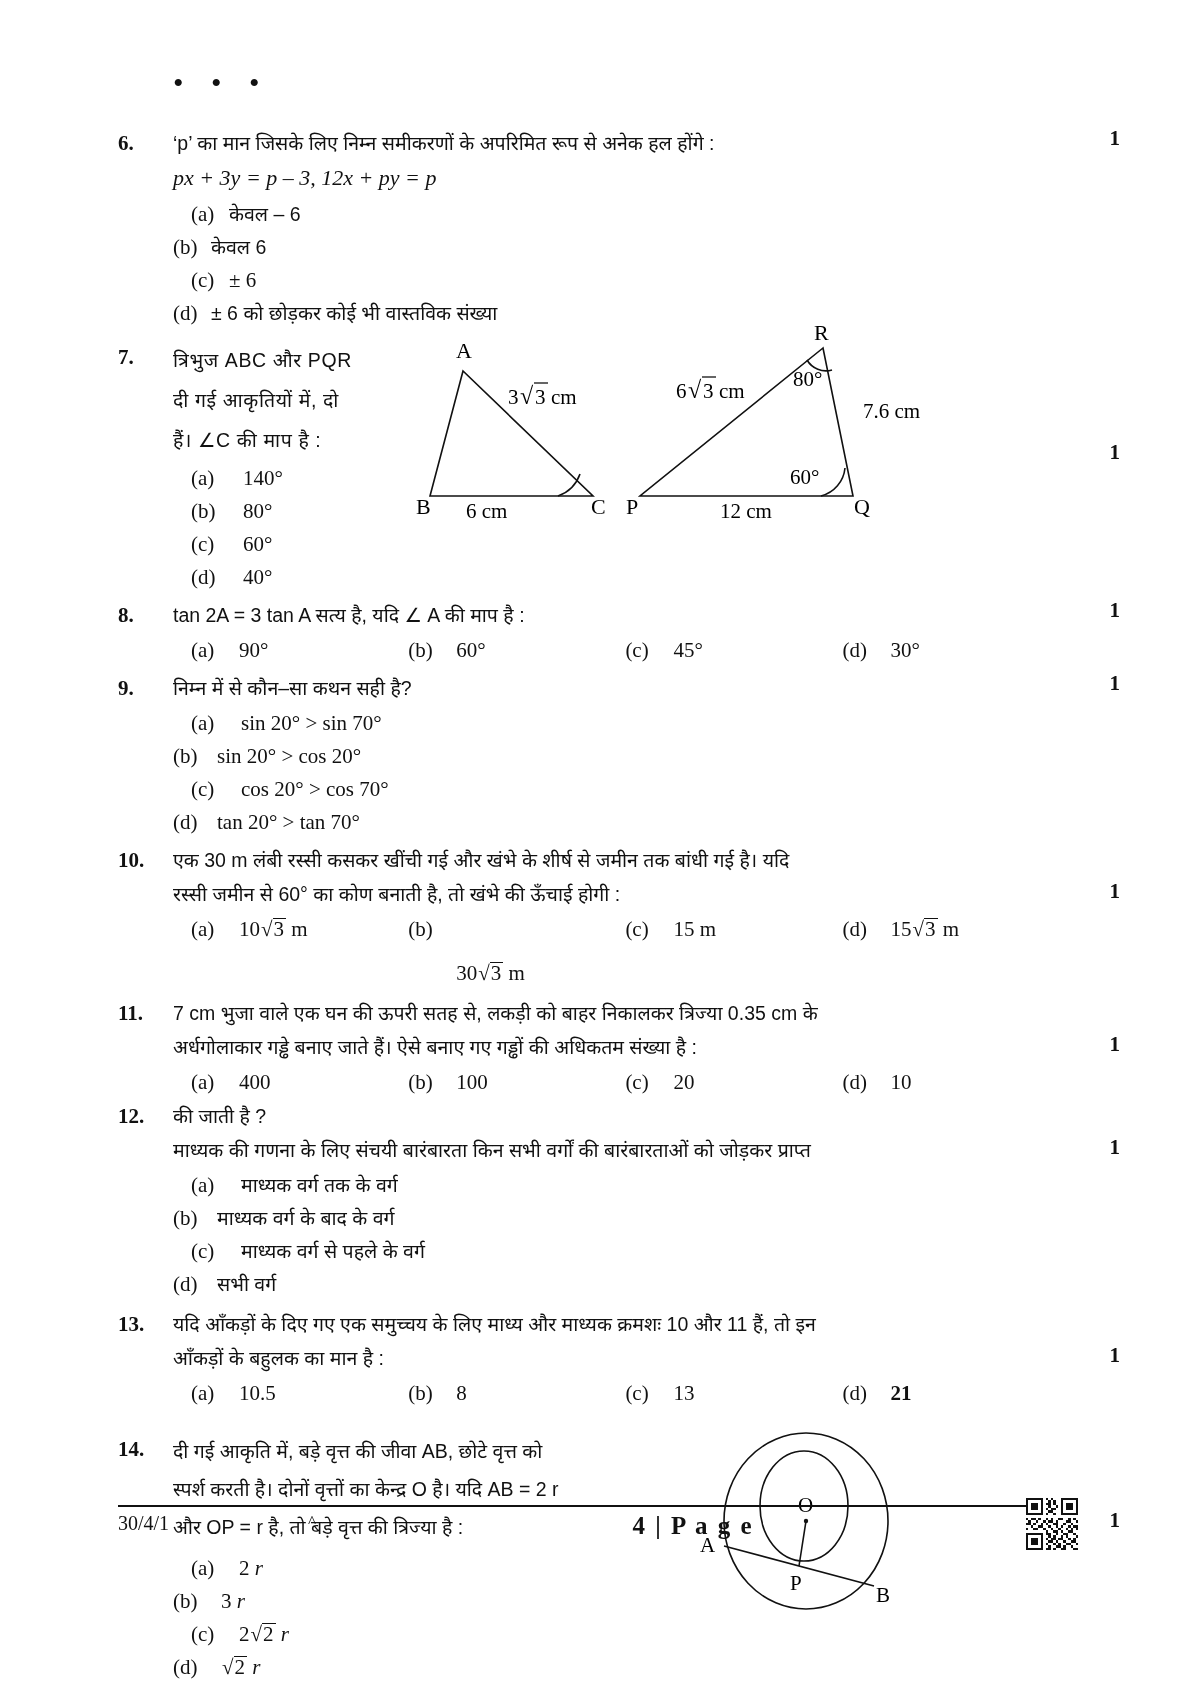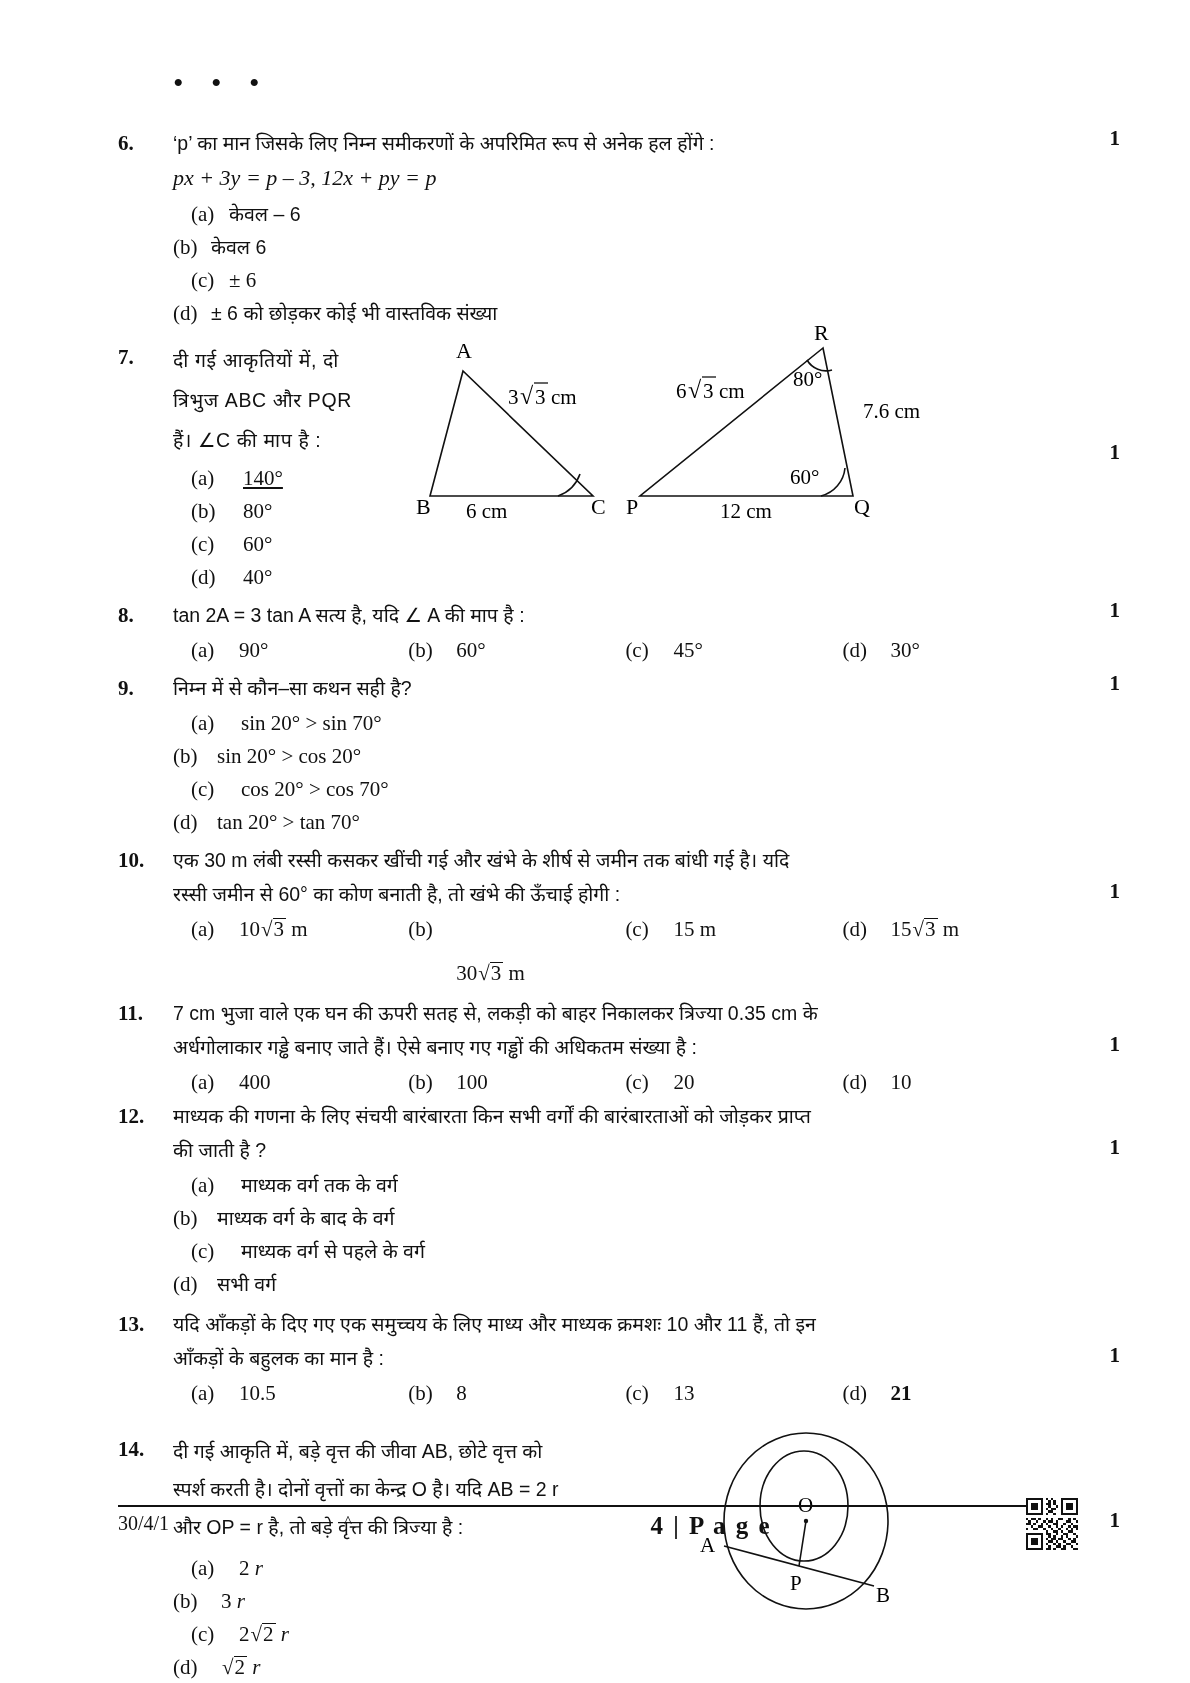--- a/index.html
+++ b/index.html
@@ -52,21 +52,21 @@
   
   .withfig{ position:relative;}
   .figtext{ width:330px;}
   
   .footline{
     position:absolute; left:118px; right:112px; top:1505px;
     border-top:2.5px solid #111;
   }
   .footer{
     position:absolute; left:118px; top:1512px; width:960px;
-    display:flex; align-items:flex-start;gap:36px;
+    display:flex; align-items:flex-start;
   }
   .fcode{ font-size:20px; width:190px;}
   .fcaret{ font-size:17px; width:190px; text-align:left;}
   .fpage{ flex:1; text-align:center; font-size:25px; font-weight:bold; letter-spacing:2px;}
   .fqr{ width:190px; display:flex; justify-content:flex-end;}
   
   .qr{
     width:52px;height:52px;
     position:relative;
     margin-top:-14px;
@@ -109,28 +109,28 @@
           </div>
         </div>
       </div>
       <div class="marks" style="top:0px;">1</div>
     </div>
 
     <div class="q withfig" style="margin-top:10px;">
       <div class="qnum">7.</div>
       <div class="qbody">
         <div class="figtext">
+          <div class="hi" style="line-height:40px;letter-spacing:0.6px;">त्रिभुज  ABC  और  PQR</div>
           <div class="hi" style="line-height:40px;letter-spacing:0.6px;">दी गई आकृतियों में, दो</div>
-          <div class="hi" style="line-height:40px;letter-spacing:0.6px;">त्रिभुज  ABC  और  PQR</div>
           <div class="hi" style="line-height:40px;letter-spacing:0.6px;">हैं। ∠C की माप है :</div>
         </div>
         <div class="opts" style="display:block;">
           <div class="opt indent">
             <span class="olab">(a)</span>
-            <span style="padding-left:14px;text-decoration:underline;">140°</span>
+            <span style="padding-left:14px;">140°</span>
           </div>
           <div class="opt indent">
             <span class="olab">(b)</span>
             <span style="padding-left:14px;">80°</span>
           </div>
           <div class="opt indent">
             <span class="olab">(c)</span>
             <span style="padding-left:14px;">60°</span>
           </div>
           <div class="opt indent">
@@ -287,22 +287,22 @@
             <span style="padding-left:10px;">10</span>
           </div>
         </div>
       </div>
       <div class="marks" style="top:36px;">1</div>
     </div>
 
     <div class="q" style="margin-top:0;">
       <div class="qnum">12.</div>
       <div class="qbody">
+        <div class="hi">की जाती है ?</div>
         <div class="hi">माध्यक की गणना के लिए संचयी बारंबारता किन सभी वर्गों की बारंबारताओं को जोड़कर प्राप्त</div>
-        <div class="hi">की जाती है ?</div>
         <div class="opts">
           <div class="opt half indent">
             <span class="olab">(a)</span>
             <span class="hi" style="padding-left:12px;">माध्यक वर्ग तक के वर्ग</span>
           </div>
           <div class="opt half">
             <span class="olab">(b)</span>
             <span class="hi" style="padding-left:6px;">माध्यक वर्ग के बाद के वर्ग</span>
           </div>
           <div class="opt half indent">

